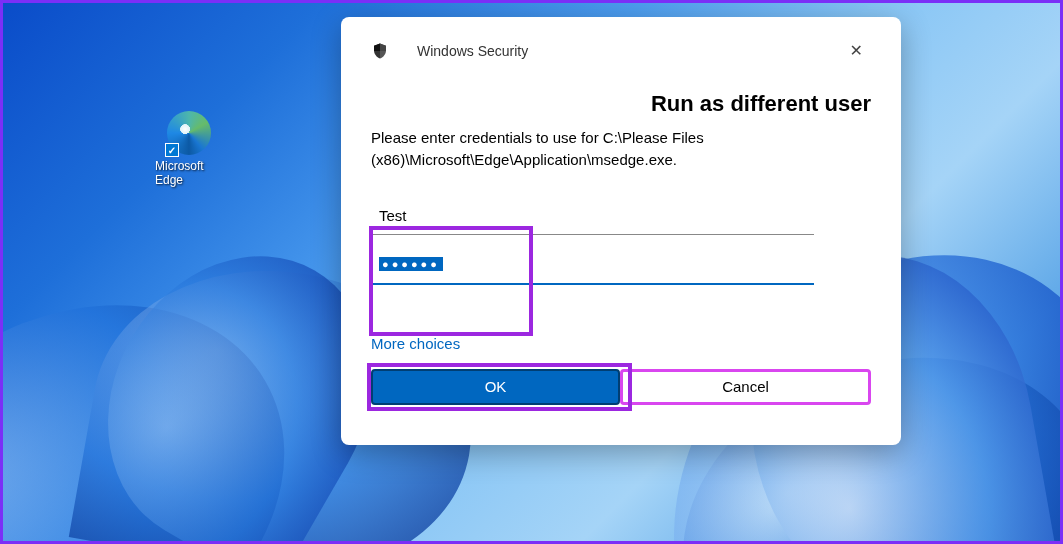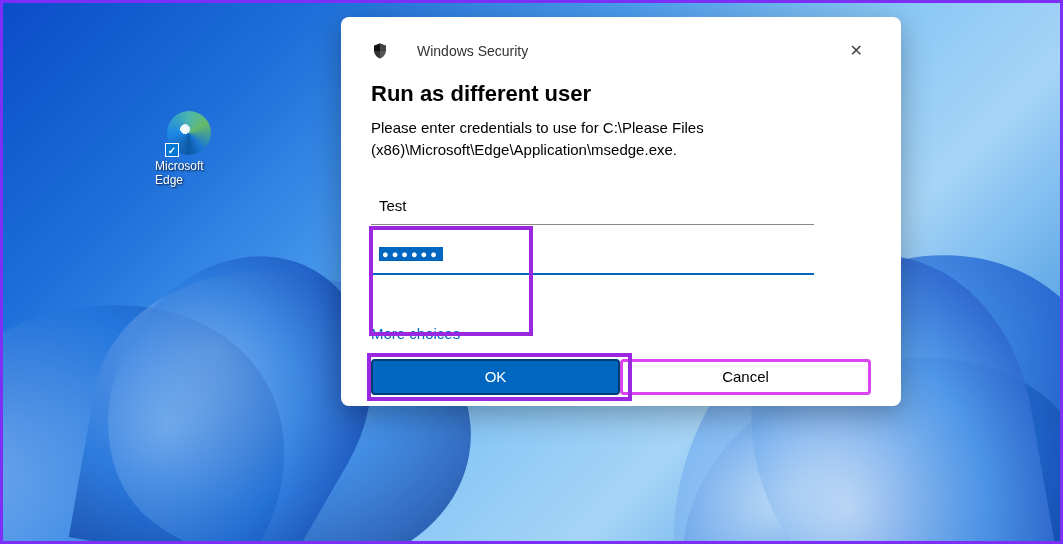--- a/index.html
+++ b/index.html
@@ -92,21 +92,21 @@
     }
 
     .dialog {
       position: absolute;
       left: 338px;
       top: 14px;
       width: 560px;
       background: #fff;
       border-radius: 8px;
       box-shadow: 0 8px 30px rgba(0,0,0,0.3);
-      padding: 22px 30px 11px 30px;
+      padding: 22px 30px 40px 30px;
     }
     .dialog-header {
       display: flex;
       align-items: center;
       padding-bottom: 16px;
     }
     .shield-icon {
       width: 18px;
       height: 18px;
       margin-right: 28px;
@@ -120,21 +120,22 @@
       font-size: 16px;
       color: #444;
       cursor: pointer;
       padding: 4px 8px;
       line-height: 1;
     }
     .dialog-heading {
       font-size: 22px;
       font-weight: 600;
       color: #000;
-      margin: 2px 0 10px 0;
+      margin: 12px 0 10px 0;
+      text-align: right;
     }
     .dialog-desc {
       font-size: 15px;
       color: #000;
       line-height: 1.45;
       margin-bottom: 24px;
     }
     .highlight-box-inputs {
       border: 4px solid #9c27e0;
       padding: 0;

